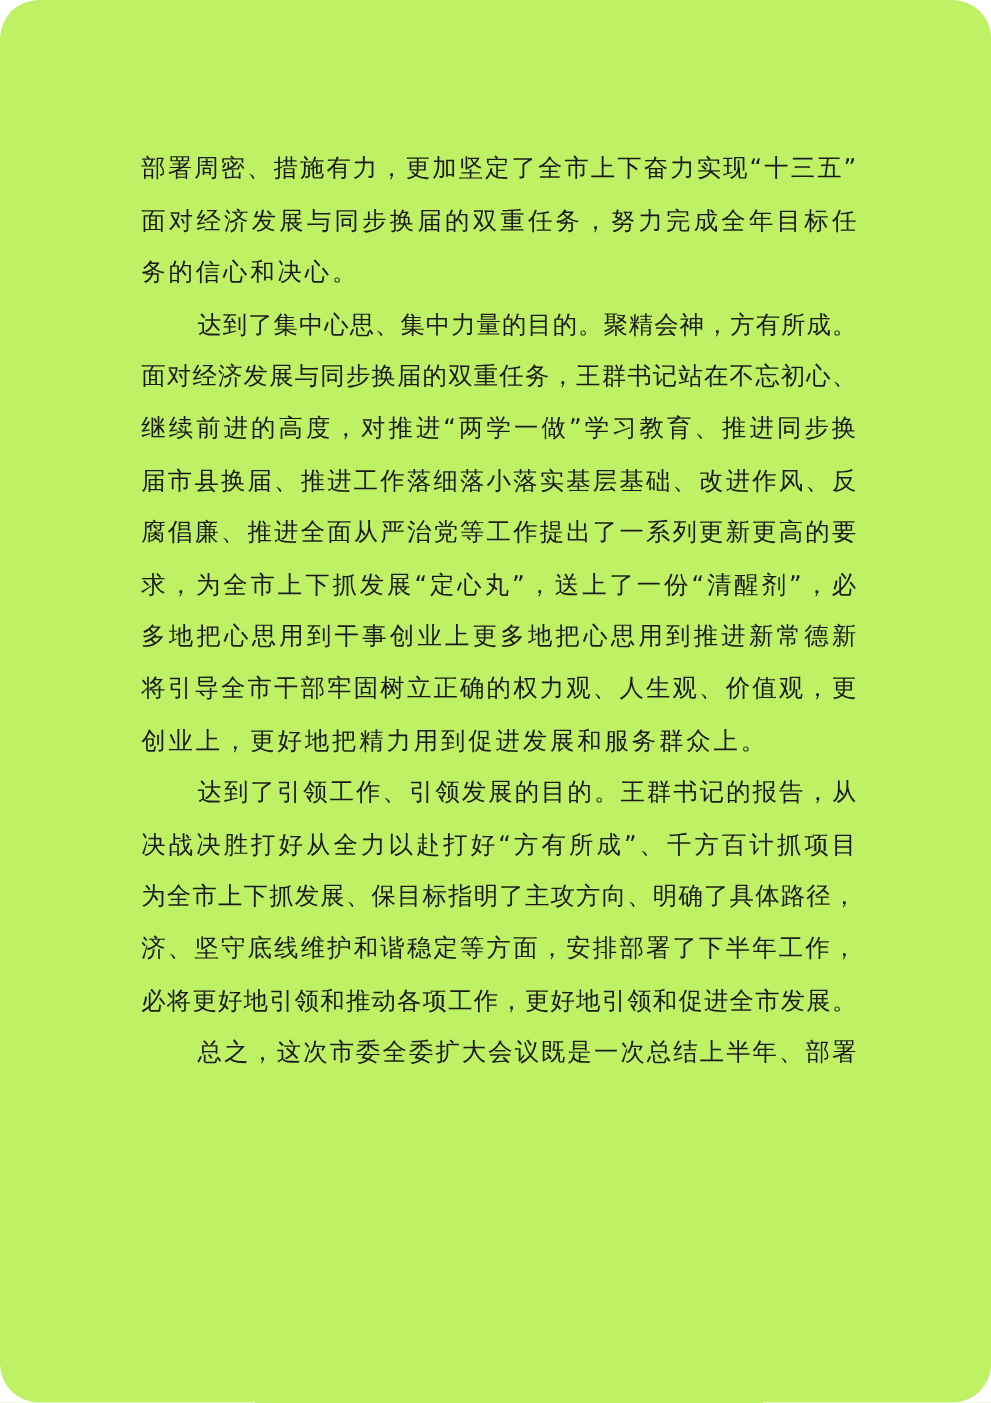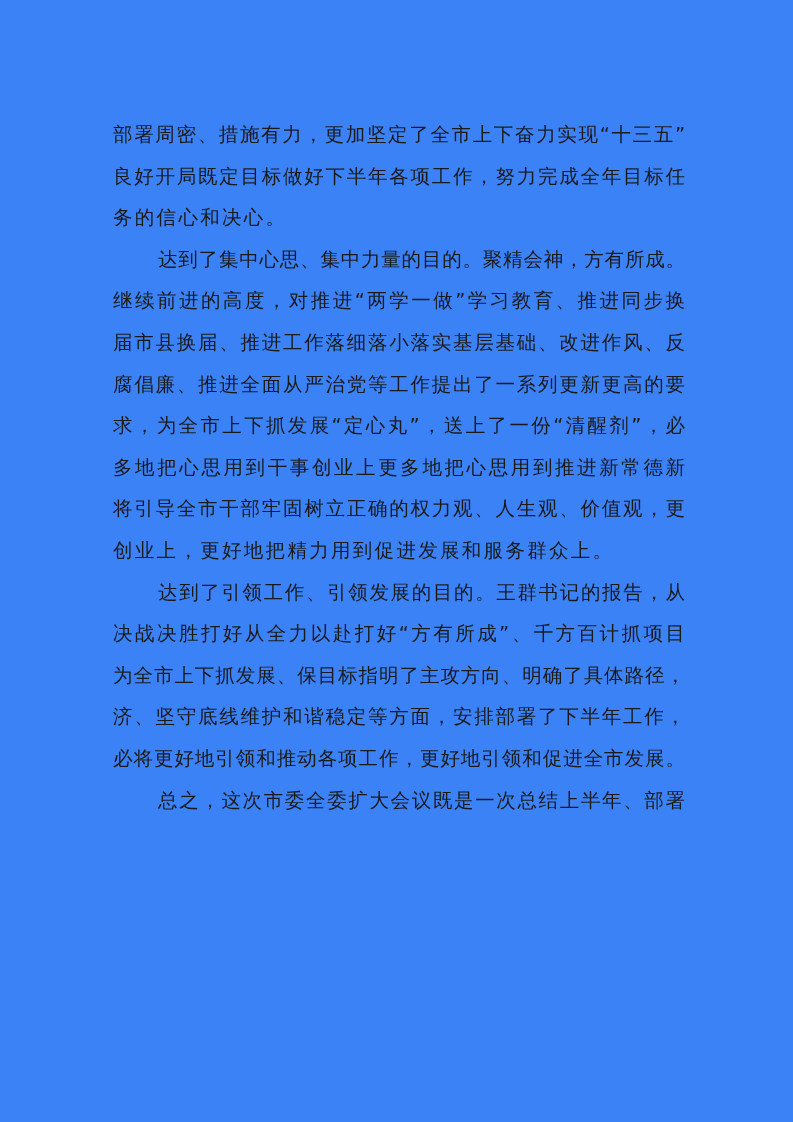--- a/index.html
+++ b/index.html
@@ -14,21 +14,22 @@
       overflow: hidden;
       font-family: "DejaVu Sans", "Liberation Sans", sans-serif;
       color: #1a1a1a;
     }
     .page {
       position: absolute;
       left: 0;
       top: 0;
       width: 793px;
       height: 1122px;
-      background: #3b82f6;
+      background: #bef264;
+      border-radius: 31px;
     }
     .text-body {
       position: absolute;
       left: 113px;
       top: 114px;
       width: 572px;
     }
     .line {
       display: block;
       height: 41.6px;
@@ -56,26 +57,27 @@
     }
   </style>
 </head>
 <body>
 
 <div class="page">
   <div class="text-body">
 
     <div class="paragraph">
       <span class="line">部署周密、措施有力，更加坚定了全市上下奋力实现“十三五”</span>
-      <span class="line">良好开局既定目标做好下半年各项工作，努力完成全年目标任</span>
+      <span class="line">面对经济发展与同步换届的双重任务，努力完成全年目标任</span>
       <span class="line last">务的信心和决心。</span>
     </div>
 
     <div class="paragraph">
       <span class="line indent">达到了集中心思、集中力量的目的。聚精会神，方有所成。</span>
+      <span class="line">面对经济发展与同步换届的双重任务，王群书记站在不忘初心、</span>
       <span class="line">继续前进的高度，对推进“两学一做”学习教育、推进同步换</span>
       <span class="line">届市县换届、推进工作落细落小落实基层基础、改进作风、反</span>
       <span class="line">腐倡廉、推进全面从严治党等工作提出了一系列更新更高的要</span>
       <span class="line">求，为全市上下抓发展“定心丸”，送上了一份“清醒剂”，必</span>
       <span class="line">多地把心思用到干事创业上更多地把心思用到推进新常德新</span>
       <span class="line">将引导全市干部牢固树立正确的权力观、人生观、价值观，更</span>
       <span class="line last">创业上，更好地把精力用到促进发展和服务群众上。</span>
     </div>
 
     <div class="paragraph">

